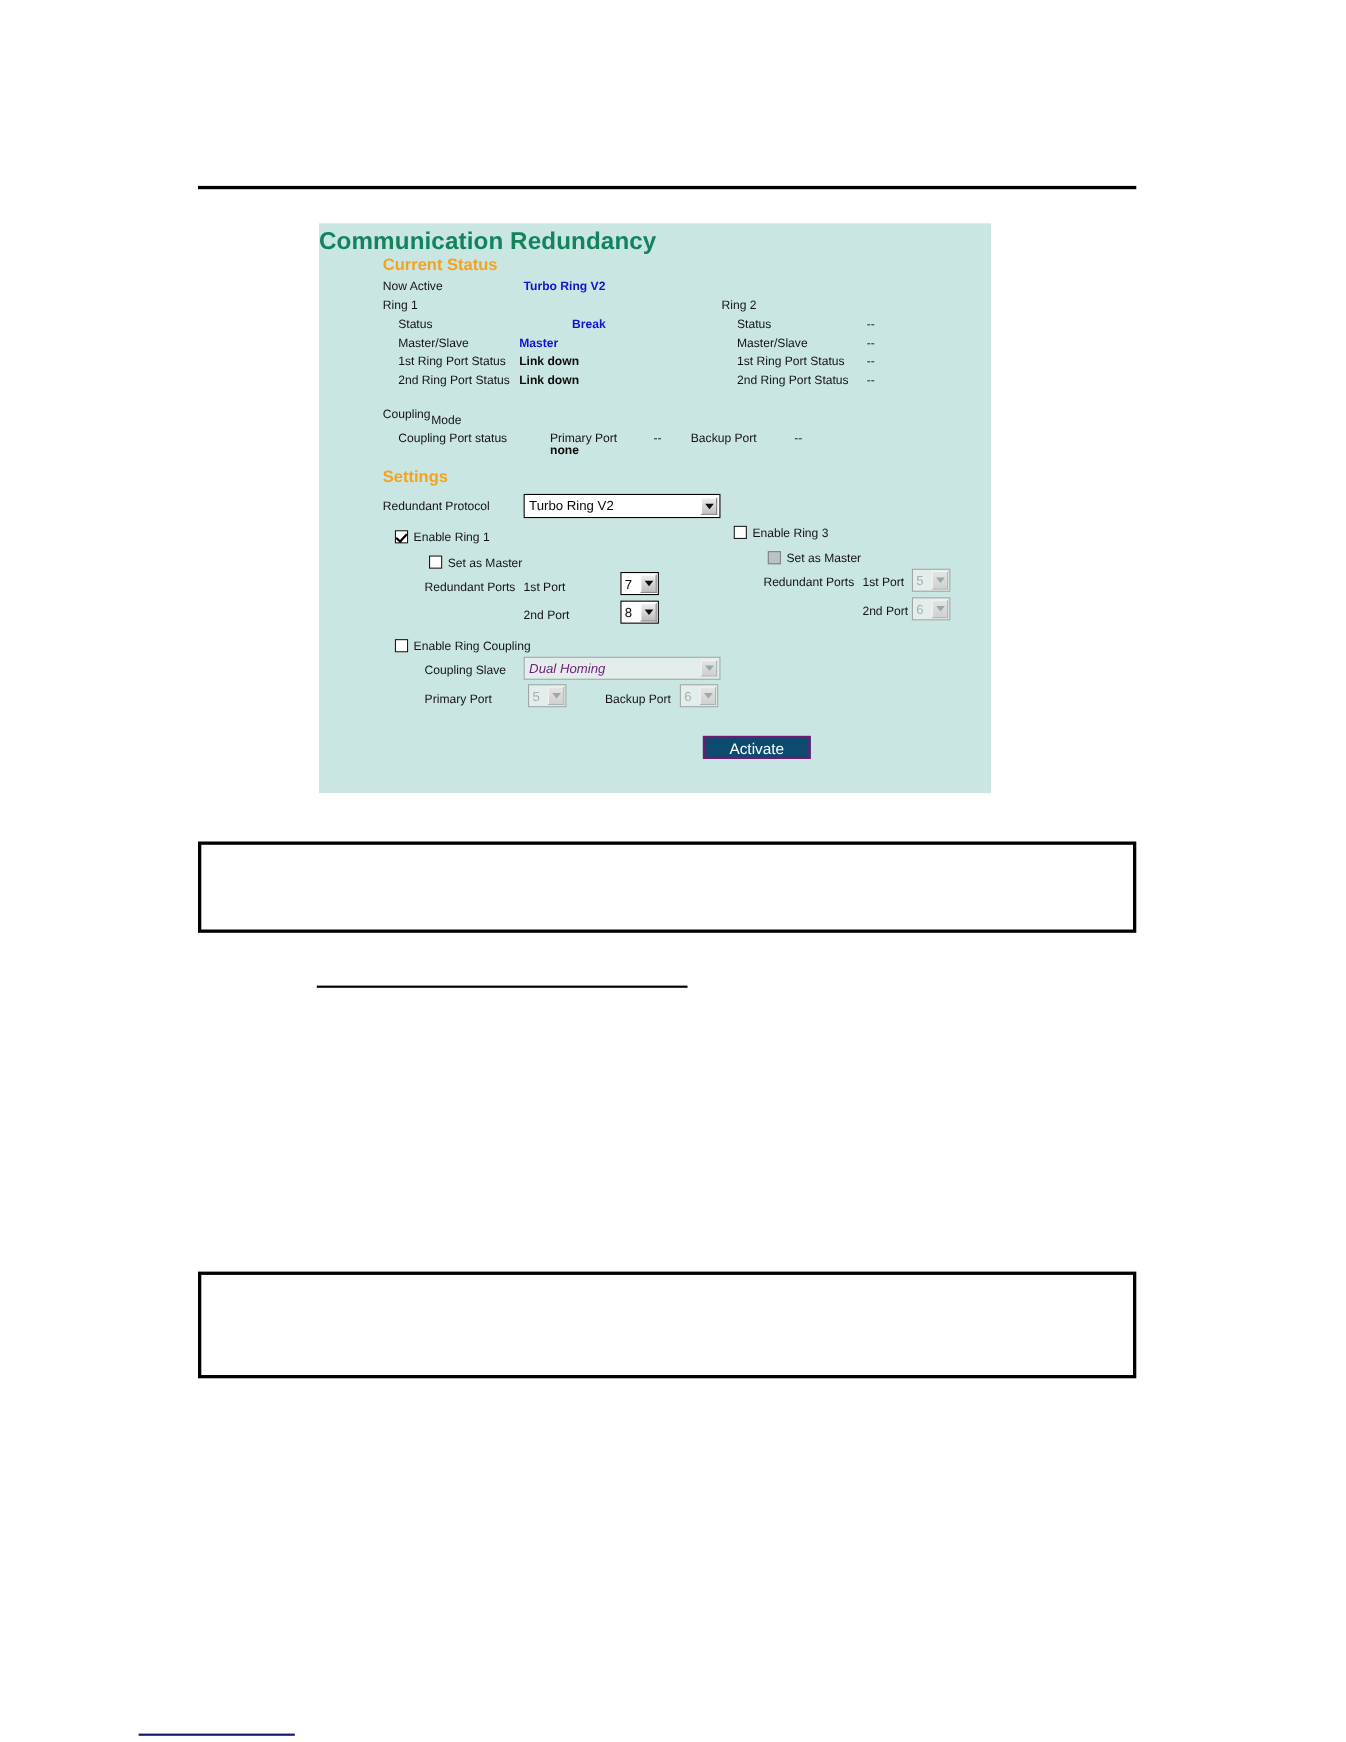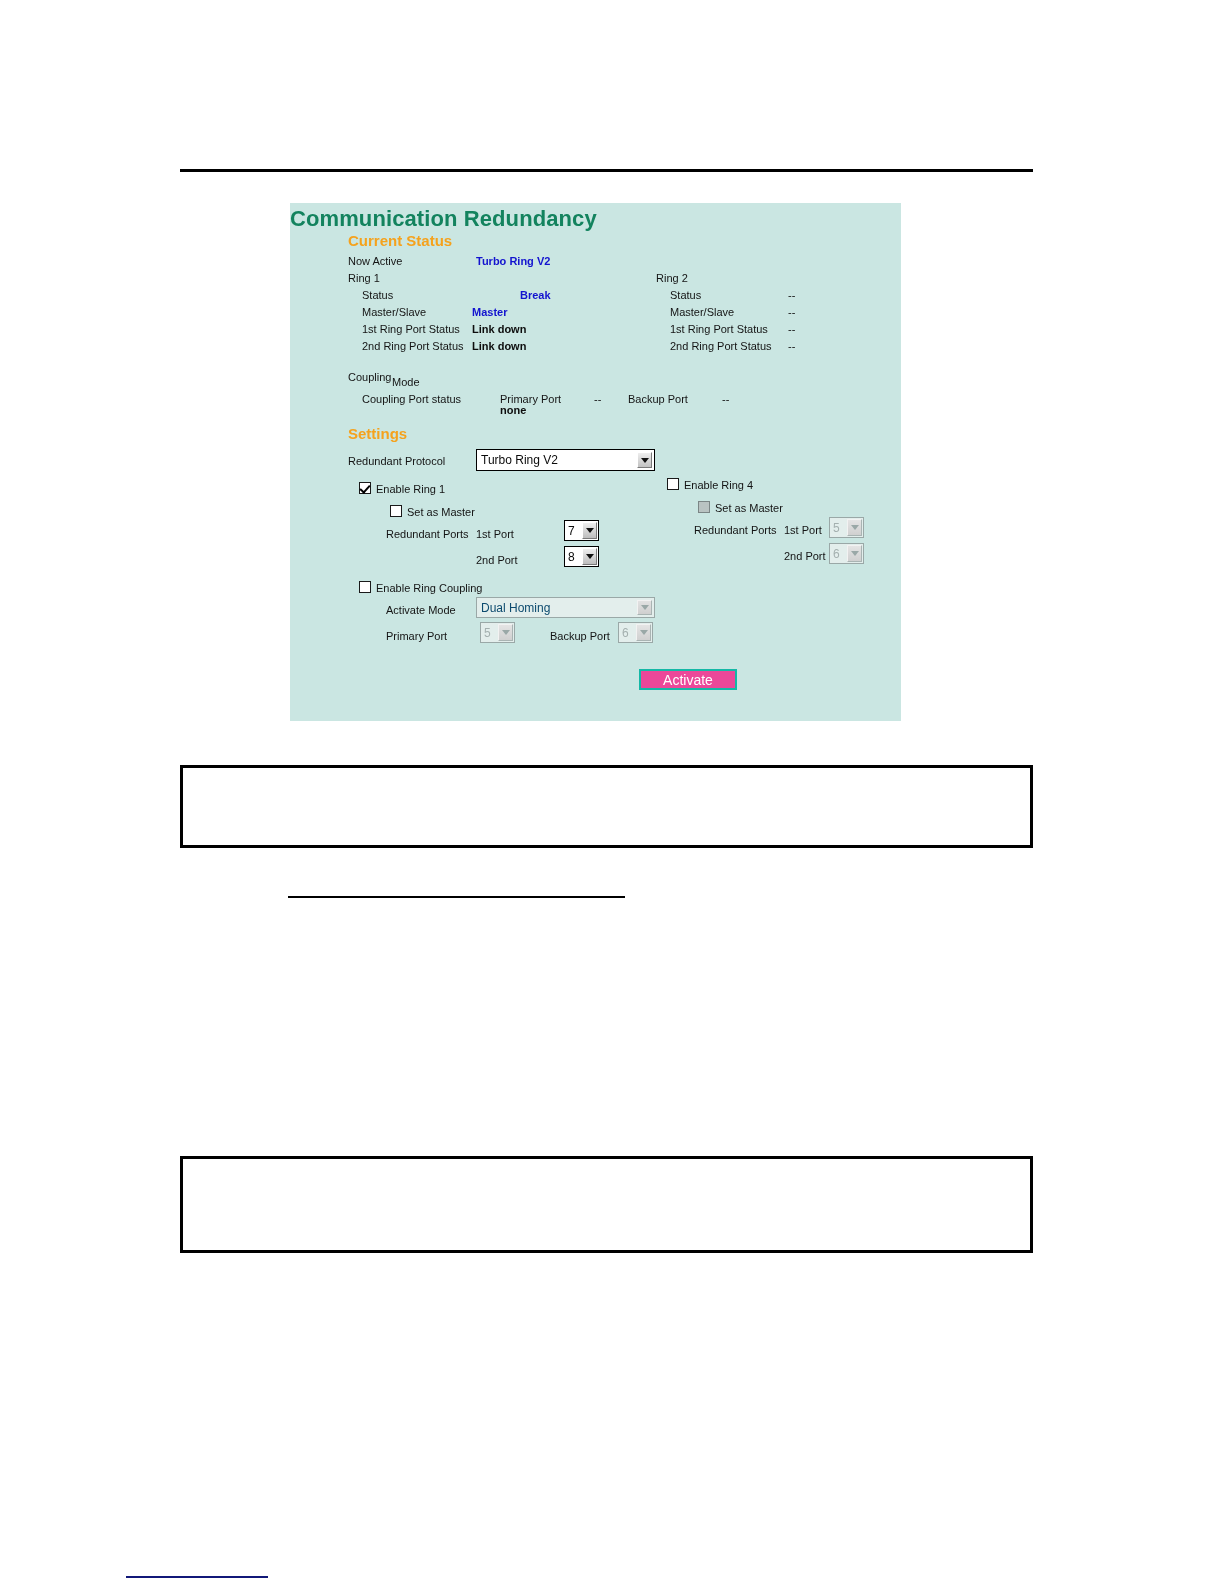--- a/index.html
+++ b/index.html
@@ -121,21 +121,22 @@
   .select-box .arrow-btn::after {
     content: "";
     width: 0; height: 0;
     border-left: 4px solid transparent;
     border-right: 4px solid transparent;
     border-top: 5px solid #111111;
   }
   .select-box.disabled {
     background: #e3eeec;
     border-color: #9aa8a7;
-    color: #0c4a6e;
+    color: #701a75;
+    font-style: italic;
   }
   .select-box.disabled .arrow-btn {
     background: linear-gradient(#e2e2e2, #cfcfcf);
     border-color: #a9b4b3;
     border-top-color: #f2f2f2;
     border-left-color: #f2f2f2;
   }
   .select-box.disabled .arrow-btn::after { border-top-color: #9aa8a7; }
 
   .select-sm {
@@ -205,22 +206,22 @@
     background: #b9c3c2;
     border-color: #7b8686;
   }
 
   .activate-btn {
     position: absolute;
     left: 349px;
     top: 466px;
     width: 98px;
     height: 21px;
-    background: #ec4899;
-    border: 2px solid #14b8a6;
+    background: #0c4a6e;
+    border: 2px solid #701a75;
     box-sizing: border-box;
     color: #ffffff;
     font-size: 14px;
     display: flex;
     align-items: center;
     justify-content: center;
     cursor: pointer;
   }
 </style>
 </head>
@@ -302,42 +303,42 @@
     <span class="arrow-btn"></span>
   </div>
 
   <div class="t" style="left:186px; top:351px;">2nd Port</div>
   <div class="select-sm" style="left:274px; top:343px;">
     <span>8</span>
     <span class="arrow-btn"></span>
   </div>
 
   <div class="cb" style="left:377px; top:275px;"></div>
-  <div class="t" style="left:394px; top:276px;">Enable Ring 4</div>
+  <div class="t" style="left:394px; top:276px;">Enable Ring 3</div>
 
   <div class="cb disabled" style="left:408px; top:298px;"></div>
   <div class="t" style="left:425px; top:299px;">Set as Master</div>
 
   <div class="t" style="left:404px; top:321px;">Redundant Ports</div>
   <div class="t" style="left:494px; top:321px;">1st Port</div>
   <div class="select-sm disabled" style="left:539px; top:314px;">
     <span>5</span>
     <span class="arrow-btn"></span>
   </div>
 
   <div class="t" style="left:494px; top:347px;">2nd Port</div>
   <div class="select-sm disabled" style="left:539px; top:340px;">
     <span>6</span>
     <span class="arrow-btn"></span>
   </div>
 
   <div class="cb" style="left:69px; top:378px;"></div>
   <div class="t" style="left:86px; top:379px;">Enable Ring Coupling</div>
 
-  <div class="t" style="left:96px; top:401px;">Activate Mode</div>
+  <div class="t" style="left:96px; top:401px;">Coupling Slave</div>
   <div class="select-box disabled" style="left:186px; top:394px; width:179px; height:21px;">
     <span>Dual Homing</span>
     <span class="arrow-btn"></span>
   </div>
 
   <div class="t" style="left:96px; top:427px;">Primary Port</div>
   <div class="select-sm disabled" style="left:190px; top:419px;">
     <span>5</span>
     <span class="arrow-btn"></span>
   </div>

